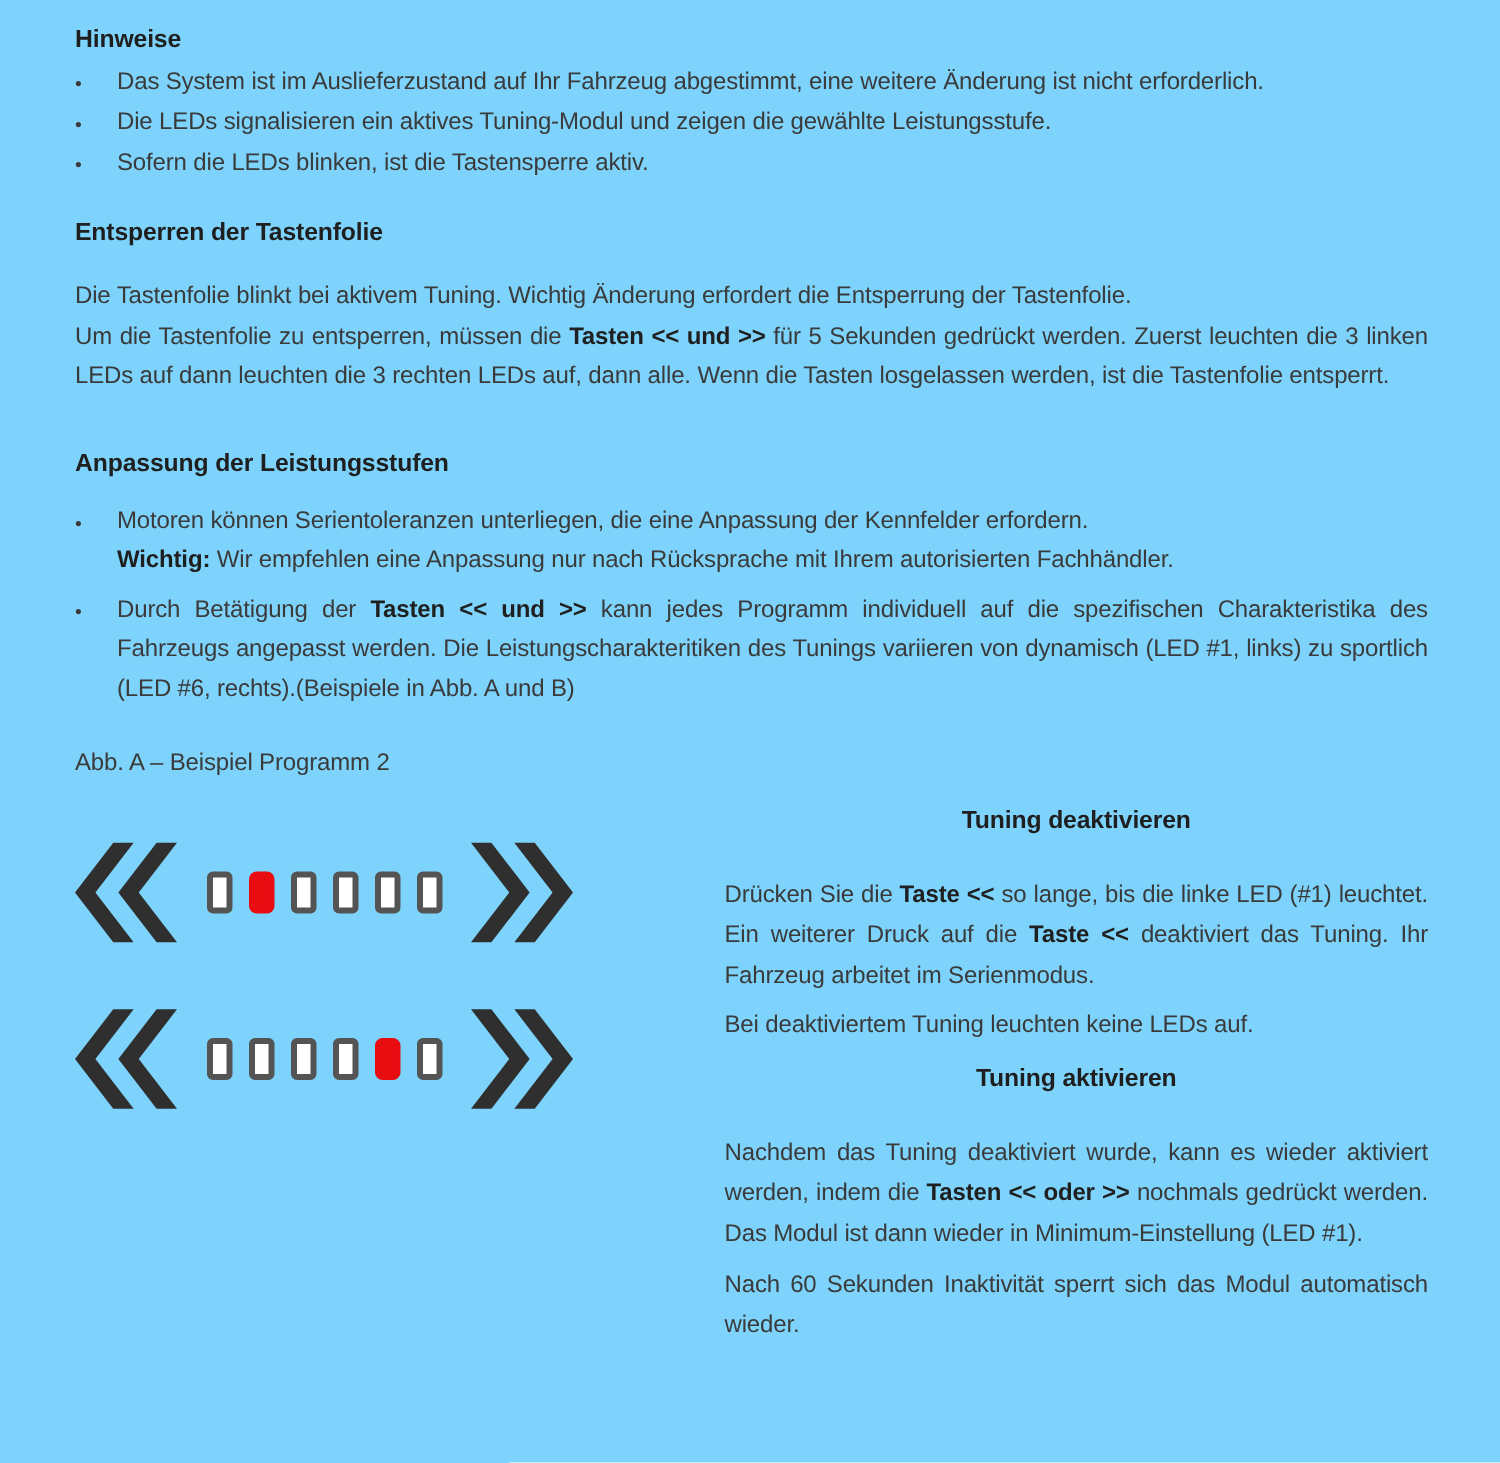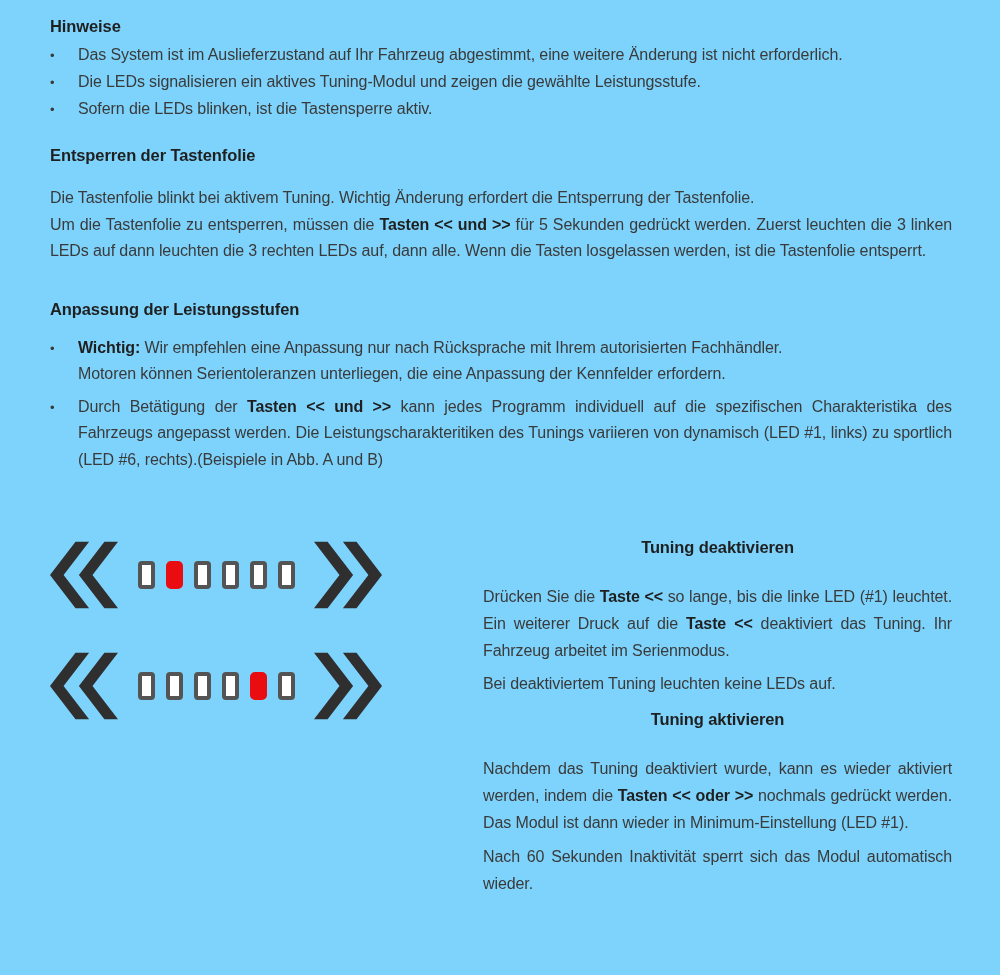--- a/index.html
+++ b/index.html
@@ -105,35 +105,36 @@
       <p class="line">Die Tastenfolie blinkt bei aktivem Tuning. Wichtig Änderung erfordert die Entsperrung der Tastenfolie.</p>
       <p class="just"><span>Um die Tastenfolie zu entsperren, müssen die </span><span class="b">Tasten &lt;&lt; und &gt;&gt;</span><span> für 5 Sekunden gedrückt werden. Zuerst leuchten die 3 linken LEDs auf dann leuchten die 3 rechten LEDs auf, dann alle. Wenn die Tasten losgelassen werden, ist die Tastenfolie entsperrt.</span></p>
     </div>
   </section>
 
   <section class="sec-anpassung">
     <h3 class="hd">Anpassung der Leistungsstufen</h3>
     <div class="bullet bullet2 bullet-1">
       <span class="dot">•</span>
       <div class="bt">
+        <div>Motoren können Serientoleranzen unterliegen, die eine Anpassung der Kennfelder erfordern.</div>
         <div><span class="b">Wichtig:</span><span> Wir empfehlen eine Anpassung nur nach Rücksprache mit Ihrem autorisierten Fachhändler.</span></div>
-        <div>Motoren können Serientoleranzen unterliegen, die eine Anpassung der Kennfelder erfordern.</div>
       </div>
     </div>
     <div class="bullet bullet2 bullet-2">
       <span class="dot">•</span>
       <div class="bt just"><span>Durch Betätigung der </span><span class="b">Tasten &lt;&lt; und &gt;&gt;</span><span> kann jedes Programm individuell auf die spezifischen Charakteristika des Fahrzeugs angepasst werden. Die Leistungscharakteritiken des Tunings variieren von dynamisch (LED #1, links) zu sportlich (LED #6, rechts).(Beispiele in Abb. A und B)</span></div>
     </div>
   </section>
 
   <div class="columns">
 
     <div class="col-left">
 
       <div class="fig-a">
+        <div class="fig-label">Abb. A – Beispiel Programm 2</div>
         <div class="led-figure">
           <svg class="chev left" width="68" height="76" viewBox="0 0 80 78" aria-hidden="true">
             <polygon points="30,0 46,0 16,39 46,78 30,78 0,39"></polygon>
             <polygon points="64,0 80,0 50,39 80,78 64,78 34,39"></polygon>
           </svg>
           <div class="led-row">
               <div class="led"></div>
               <div class="led on"></div>
               <div class="led"></div>
               <div class="led"></div>

